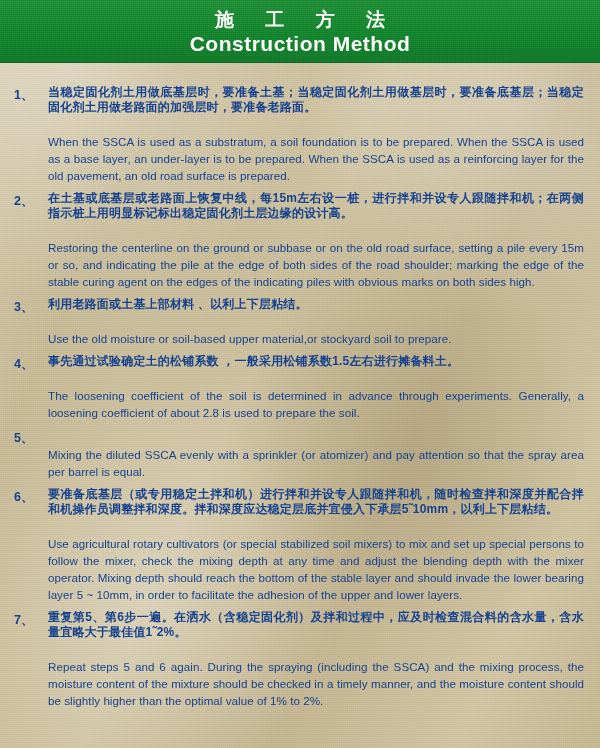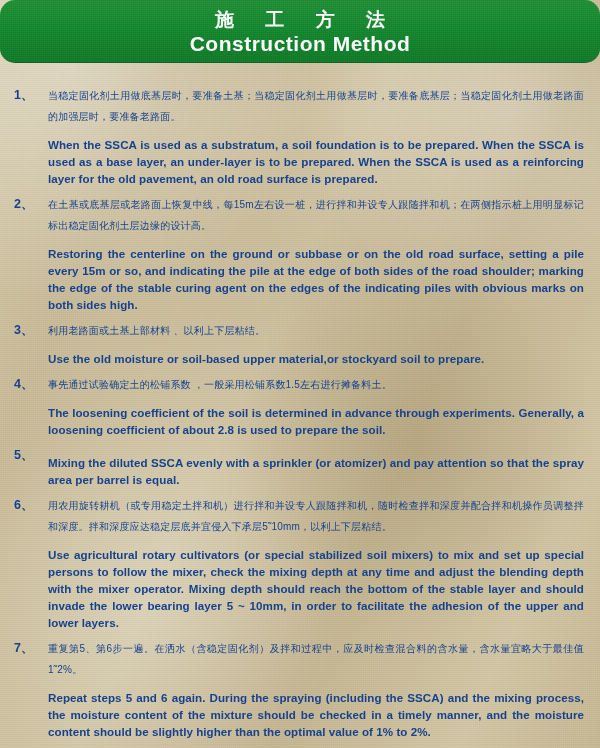--- a/index.html
+++ b/index.html
@@ -37,21 +37,20 @@
       repeating-linear-gradient(0deg, rgba(255,255,255,0.05) 0 1px, rgba(0,0,0,0.03) 1px 2px),
       repeating-linear-gradient(90deg, rgba(255,255,255,0.04) 0 1px, rgba(0,0,0,0.025) 1px 2px);
   }
   .header {
     position: relative;
     height: 62px;
     background: linear-gradient(180deg, #1e8f35 0%, #12862c 50%, #0e7a27 100%);
     border-bottom: 1px solid #0a6520;
     text-align: center;
     color: #ffffff;
-    border-radius: 15px;
   }
   .header-cn {
     padding-top: 9px;
     font-size: 19px;
     font-weight: bold;
     letter-spacing: 13px;
     text-indent: 13px;
     line-height: 22px;
   }
   .header-en {
@@ -77,34 +76,34 @@
     font-weight: bold;
     line-height: 18px;
     padding-top: 1px;
     text-align: left;
   }
   .texts {
     flex: 1 1 auto;
   }
   .cn {
     color: #113f8f;
-    font-size: 10px;
-    font-weight: normal;
-    line-height: 21px;
+    font-size: 12px;
+    font-weight: bold;
+    line-height: 15px;
     text-align: justify;
     letter-spacing: 0.2px;
   }
   .en {
     color: #113f8f;
     font-size: 11.6px;
-    font-weight: bold;
+    font-weight: normal;
     line-height: 17px;
     text-align: justify;
     letter-spacing: 0.05px;
-    margin-top: 9px;
+    margin-top: 18px;
   }
 </style>
 </head>
 <body>
 
 <div class="page">
 
   <div class="header">
     <div class="header-cn">施 工 方 法</div>
     <div class="header-en">Construction  Method</div>
@@ -147,21 +146,21 @@
     <div class="item">
       <div class="num">5、</div>
       <div class="texts">
         <div class="en">Mixing the diluted SSCA evenly with a sprinkler (or atomizer) and pay attention so that the spray area per barrel is equal.</div>
       </div>
     </div>
 
     <div class="item">
       <div class="num">6、</div>
       <div class="texts">
-        <div class="cn">用农用旋转耕机（或专用稳定土拌和机）进行拌和并设专人跟随拌和机，随时检查拌和深度并配合拌和机操作员调整拌和深度。拌和深度应达稳定层底并宜侵入下承层5˜10mm，以利上下层粘结。</div>
+        <div class="cn">要准备底基层（或专用稳定土拌和机）进行拌和并设专人跟随拌和机，随时检查拌和深度并配合拌和机操作员调整拌和深度。拌和深度应达稳定层底并宜侵入下承层5˜10mm，以利上下层粘结。</div>
         <div class="en">Use agricultural rotary cultivators (or special stabilized soil mixers) to mix and set up special persons to follow the mixer, check the mixing depth at any time and adjust the blending depth with the mixer operator. Mixing depth should reach the bottom of the stable layer and should invade the lower bearing layer 5 ~ 10mm, in order to facilitate the adhesion of the upper and lower layers.</div>
       </div>
     </div>
 
     <div class="item">
       <div class="num">7、</div>
       <div class="texts">
         <div class="cn">重复第5、第6步一遍。在洒水（含稳定固化剂）及拌和过程中，应及时检查混合料的含水量，含水量宜略大于最佳值1˜2%。</div>
         <div class="en">Repeat steps 5 and 6 again. During the spraying (including the SSCA) and the mixing process, the moisture content of the mixture should be checked in a timely manner, and the moisture content should be slightly higher than the optimal value of 1% to 2%.</div>
       </div>

